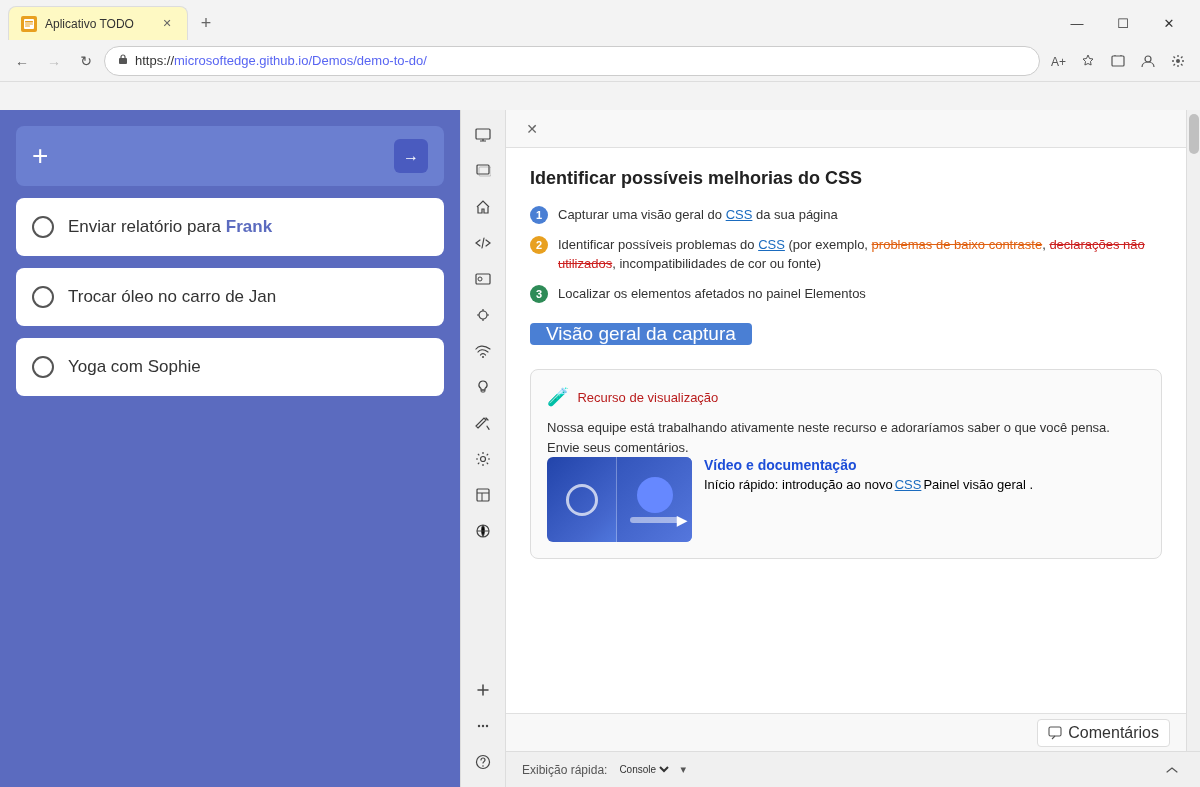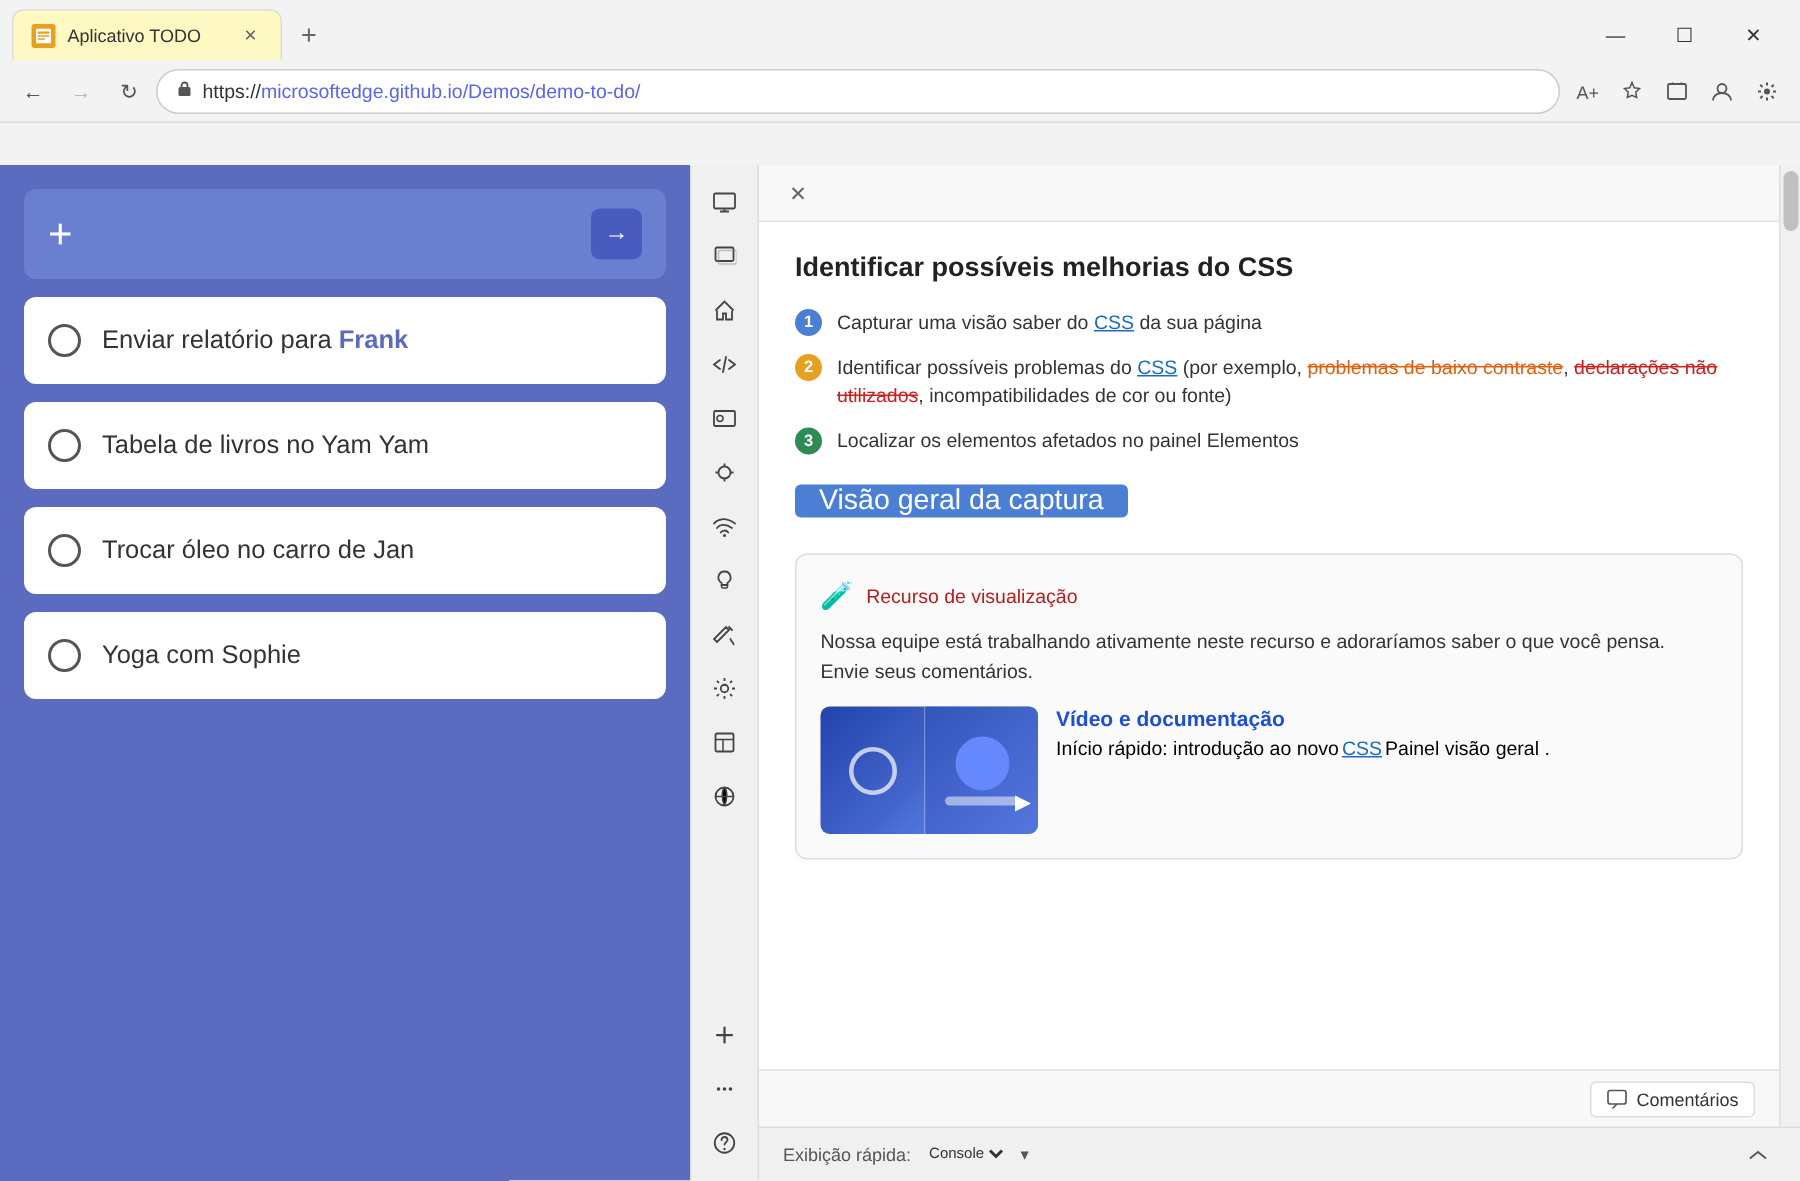--- a/index.html
+++ b/index.html
@@ -61,37 +61,37 @@
     .step-text .highlight-blue { color: #1a6bbf; text-decoration: underline; }
     .step-text .highlight-orange { color: #e06010; text-decoration: line-through; }
     .step-text .highlight-red { color: #cc2020; text-decoration: line-through; }
     .capture-btn { background: #4a7fd4; color: white; border: none; border-radius: 4px; padding: 0 16px; font-size: 19px; cursor: pointer; margin-bottom: 24px; }
 
     
     .preview-card { border: 1px solid #ddd; border-radius: 8px; padding: 16px; background: #fafafa; }
     .preview-header { display: flex; align-items: center; gap: 8px; margin-bottom: 10px; }
     .flask-icon { color: #4a7fd4; font-size: 18px; }
     .preview-label { color: #b91c1c; font-size: 13px; font-weight: 500; }
-    .preview-desc { font-size: 13px; color: #333; line-height: 1.5; margin-bottom: 14px; }
+    .preview-desc { font-size: 13px; color: #333; line-height: 1.5; }
     .preview-media { display: flex; gap: 12px; align-items: flex-start; }
     .preview-thumbnail { width: 145px; height: 85px; background: linear-gradient(135deg, #2244aa 0%, #4466cc 50%, #6699ff 100%); border-radius: 6px; display: flex; align-items: center; justify-content: center; flex-shrink: 0; overflow: hidden; position: relative; }
     .thumbnail-grid { position: absolute; top: 0; left: 0; width: 70px; height: 85px; border-right: 1px solid rgba(255,255,255,0.3); display: flex; flex-direction: column; align-items: center; justify-content: center; }
     .gear-circle { width: 32px; height: 32px; border: 3px solid rgba(255,255,255,0.7); border-radius: 50%; }
     .thumbnail-video { position: absolute; right: 0; top: 0; width: 75px; height: 85px; background: linear-gradient(135deg, #3355bb 0%, #5577dd 100%); display: flex; flex-direction: column; align-items: center; justify-content: center; }
     .video-avatar { width: 36px; height: 36px; background: #6688ff; border-radius: 50%; margin-bottom: 4px; }
     .play-bar { width: 50px; height: 6px; background: rgba(255,255,255,0.5); border-radius: 3px; position: relative; }
     .play-btn { position: absolute; right: -8px; top: -5px; color: white; font-size: 14px; }
     .preview-info { flex: 1; }
     .preview-info-title { font-size: 14px; font-weight: 600; color: #1d4ed8; margin-bottom: 4px; }
     .preview-info-link-row { display: flex; align-items: center; gap: 2px; font-size: 13px; }
     .preview-link { color: #1a6bbf; text-decoration: underline; cursor: pointer; }
 
     
     .devtools-footer { background: #f8f8f8; border-top: 1px solid #e0e0e0; display: flex; align-items: center; padding: 6px 16px; height: 38px; }
-    .comments-btn { display: flex; align-items: center; gap: 6px; background: white; border: 1px solid #ddd; border-radius: 4px; padding: 4px 10px; font-size: 12px; cursor: pointer; color: #333; margin-left: auto; }
+    .comments-btn { display: flex; align-items: center; gap: 6px; background: white; border: 1px solid #ddd; border-radius: 4px; padding: 4px 10px; font-size: 16px; cursor: pointer; color: #333; margin-left: auto; }
 
     
     .devtools-scroll { width: 14px; background: #f0f0f0; border-left: 1px solid #ddd; display: flex; flex-direction: column; }
     .scroll-thumb { width: 10px; height: 40px; background: #c0c0c0; border-radius: 5px; margin: 4px auto; }
 
     
     .quick-view-bar { background: #f0f0f0; border-top: 1px solid #ddd; height: 36px; display: flex; align-items: center; padding: 0 16px; gap: 8px; font-size: 12px; color: #555; }
     .quick-view-label { color: #555; }
     .quick-view-select { background: #f0f0f0; border: none; font-size: 10px; color: #333; cursor: pointer; }
     .quick-view-expand { margin-left: auto; width: 24px; height: 24px; display: flex; align-items: center; justify-content: center; cursor: pointer; color: #555; }
@@ -180,24 +180,20 @@
       <div class="todo-nav-btn">→</div>
     </div>
 
     <div class="todo-item-frank">
       <div class="todo-circle"></div>
       <div class="todo-text">
         <span>Enviar relatório para </span><span class="frank-name">Frank</span>
       </div>
     </div>
 
-    <div class="todo-item">
-      <div class="todo-circle"></div>
-      <div class="todo-text">Tabela de livros no Yam Yam</div>
-    </div>
 
     <div class="todo-item">
       <div class="todo-circle"></div>
       <div class="todo-text">Trocar óleo no carro de Jan</div>
     </div>
 
     <div class="todo-item">
       <div class="todo-circle"></div>
       <div class="todo-text">Yoga com Sophie</div>
     </div>
@@ -303,21 +299,21 @@
         </div>
 
         <div class="devtools-content">
           <div class="devtools-main-title">Identificar possíveis melhorias do CSS</div>
 
           <ul class="step-list">
 
             <li class="step-item">
               <div class="step-badge blue">1</div>
               <div class="step-text">
-                <span>Capturar uma visão saber do </span><span class="highlight-blue">CSS</span><span> da sua página</span>
+                <span>Capturar uma visão geral do </span><span class="highlight-blue">CSS</span><span> da sua página</span>
               </div>
             </li>
 
             <li class="step-item">
               <div class="step-badge orange">2</div>
               <div class="step-text">
                 <span>Identificar possíveis problemas do </span><span class="highlight-blue">CSS</span><span> (por exemplo, </span><span class="highlight-orange">problemas de baixo contraste</span><span>, </span><span class="highlight-red">declarações não utilizados</span><span>, incompatibilidades de cor ou fonte)</span>
               </div>
             </li>
 

